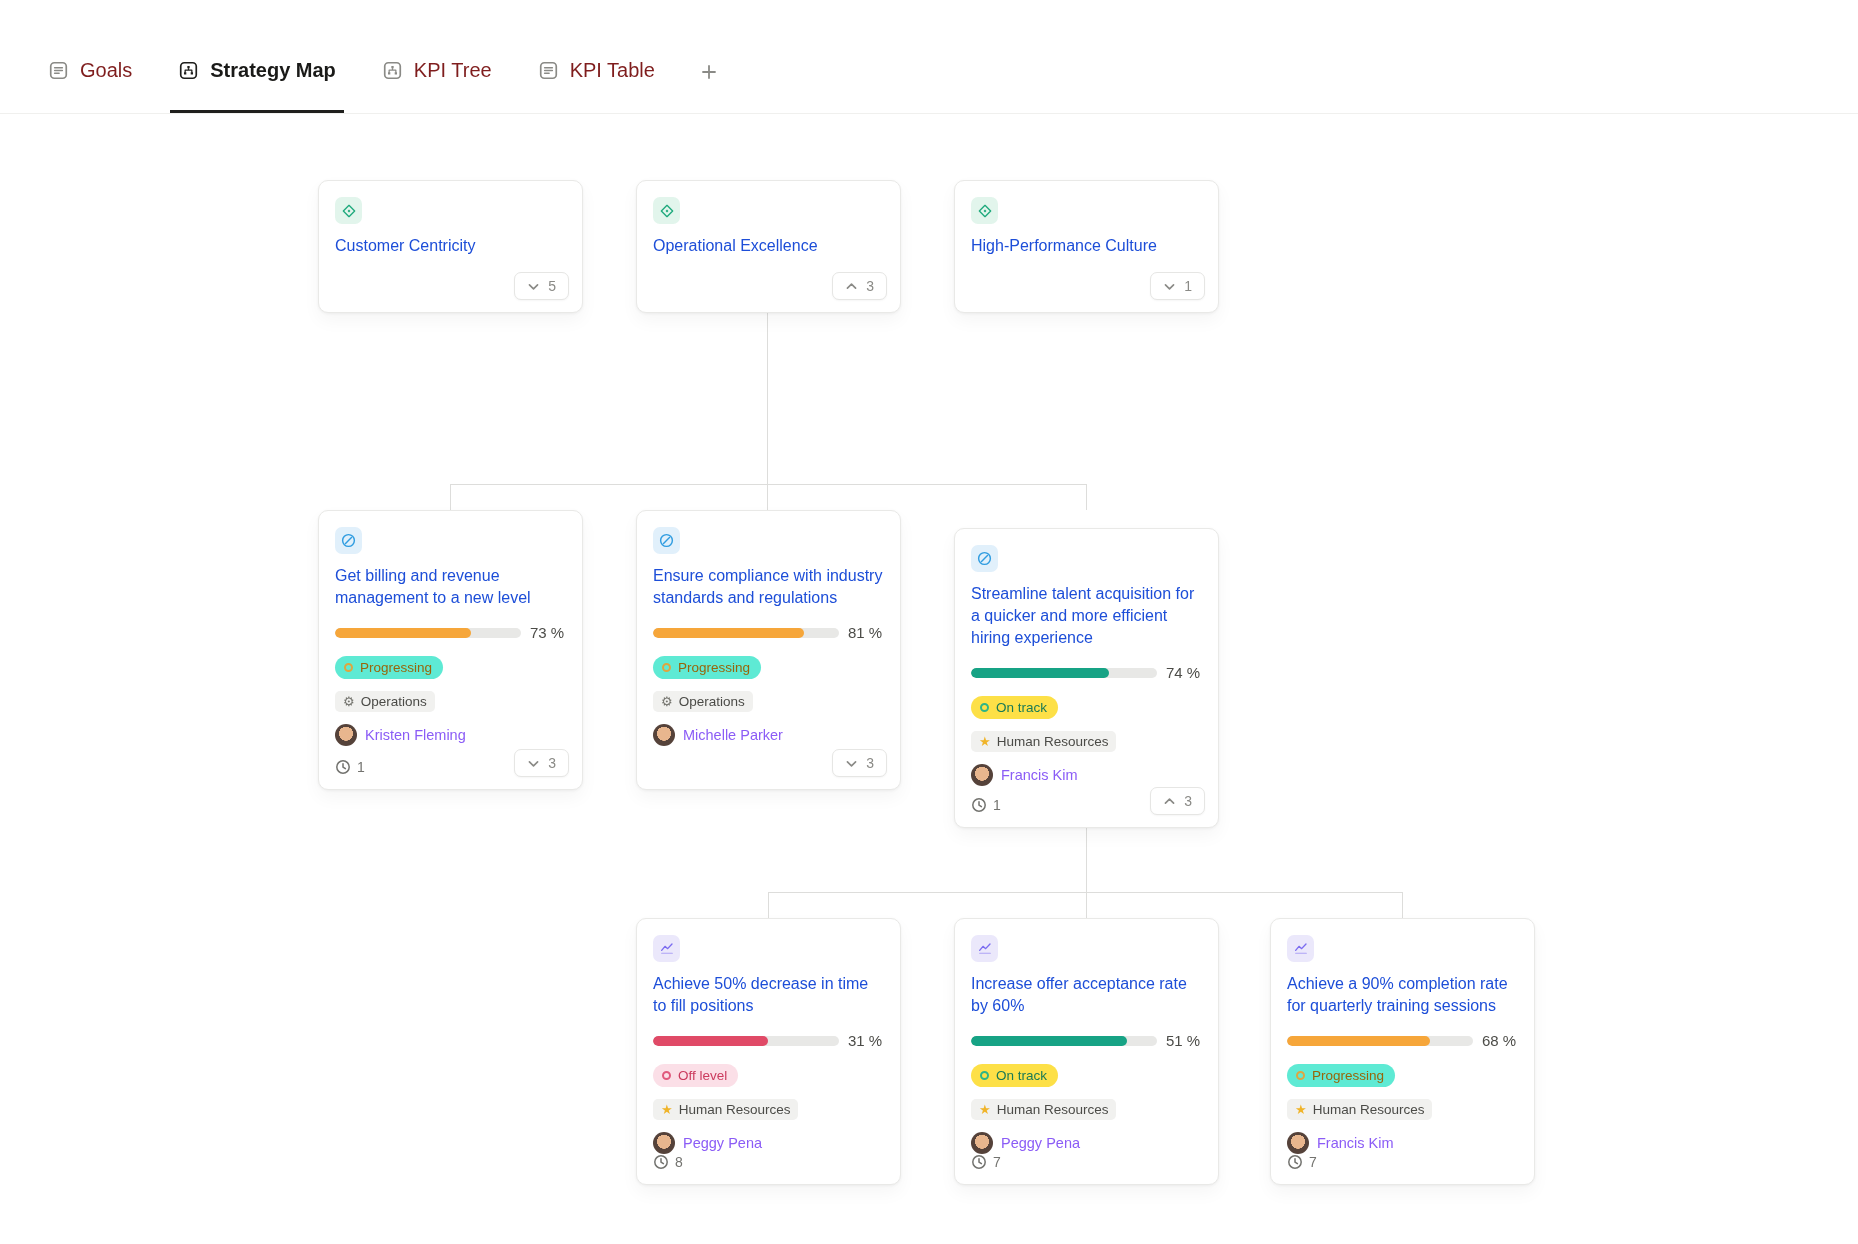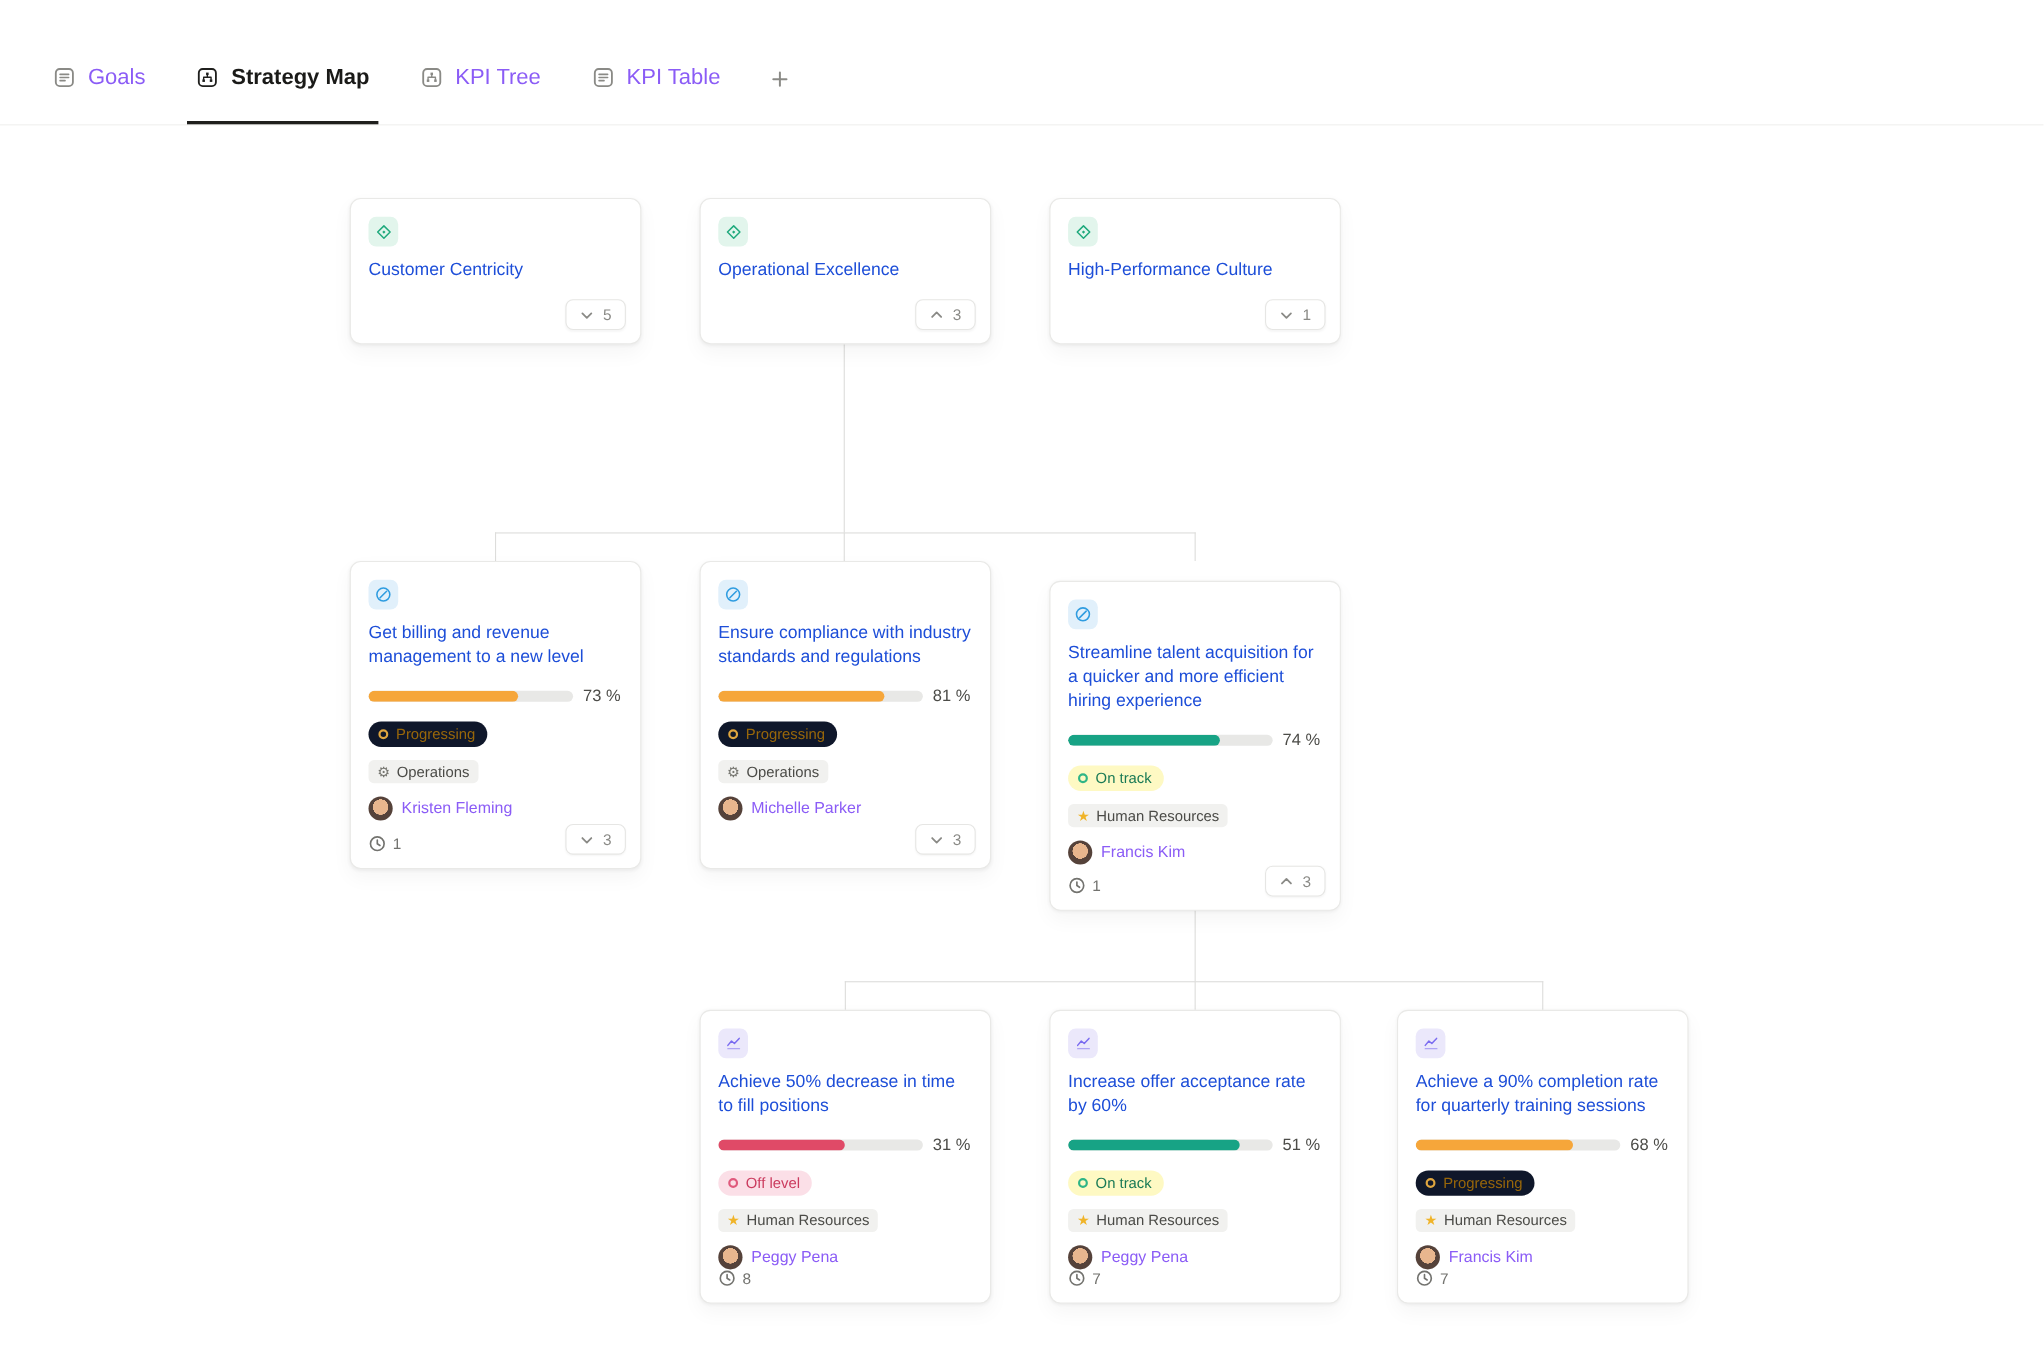--- a/index.html
+++ b/index.html
@@ -11,21 +11,21 @@
 
   
   .tabbar {
     position:absolute; top:0; left:0; right:0; height:114px;
     display:flex; align-items:stretch; padding-left:40px;
     border-bottom:1px solid #f0f0ee; background:#fff;
   }
   .tab {
     display:flex; align-items:center; gap:11px; padding:30px 8px 0 8px;
     margin-right:30px; border-bottom:3px solid transparent;
-    font-size:20px; color:#8b5cf6; cursor:pointer; white-space:nowrap;
+    font-size:20px; color:#7f1d1d; cursor:pointer; white-space:nowrap;
   }
   .tab .ticon { display:flex; color:#8a8a86; }
   .tab.active { color:#19191七; color:#1a1a18; font-weight:700; border-bottom-color:#1f1f1d; }
   .tab.active .ticon { color:#1f1f1d; }
   .tab-add { display:flex; align-items:center; padding:30px 6px 0 6px; color:#8a8a86; }
 
   
   .conn { position:absolute; background:#dddddb; }
 
   
@@ -49,23 +49,23 @@
   .track { width:186px; height:10px; border-radius:5px; background:#e8e8e6; overflow:hidden; }
   .fill { height:100%; border-radius:5px; }
   .pct { font-size:15px; color:#4c4c48; }
 
   .badge {
     display:inline-flex; align-items:center; gap:7px;
     padding:4px 11px 4px 9px; border-radius:999px;
     font-size:13.5px; font-weight:500; margin-bottom:12px;
   }
   .ring { width:9px; height:9px; border-radius:50%; border:2px solid; }
-  .st-progressing { background:#0f172a; color:#97660a; }
+  .st-progressing { background:#5eead4; color:#97660a; }
   .st-progressing .ring { border-color:#dfa63f; }
-  .st-ontrack { background:#fef9c3; color:#1a7a55;justify-content:flex-end; }
+  .st-ontrack { background:#fde047; color:#1a7a55;justify-content:flex-end; }
   .st-ontrack .ring { border-color:#2eb586; }
   .st-offtrack { background:#fbdfe7; color:#cb3b5e; }
   .st-offtrack .ring { border-color:#e05a7d; }
 
   .team-row { margin-bottom:12px; }
   .team-chip {
     display:inline-flex; align-items:center; gap:6px; padding:3px 8px;
     border-radius:5px; background:#f1f1ef; color:#4b4b47; font-size:13.5px;
   }
   .team-emoji { font-size:13px; line-height:1; }

